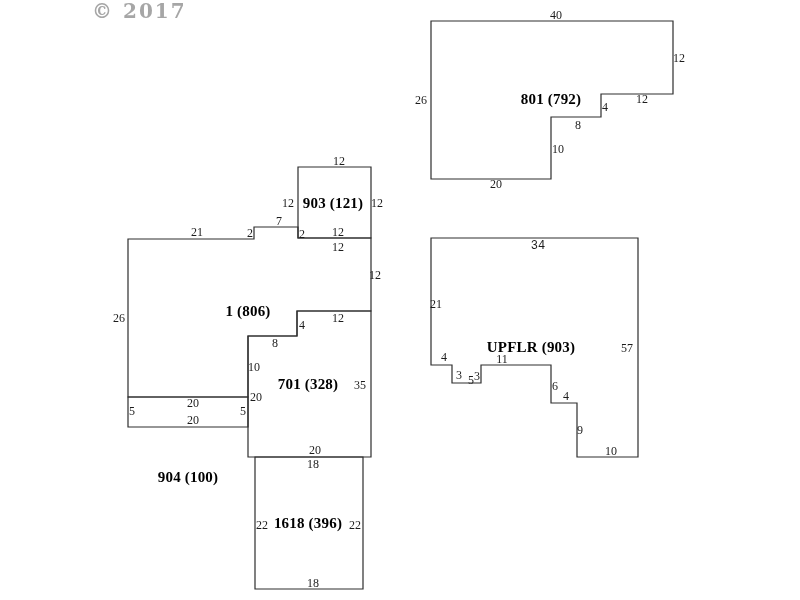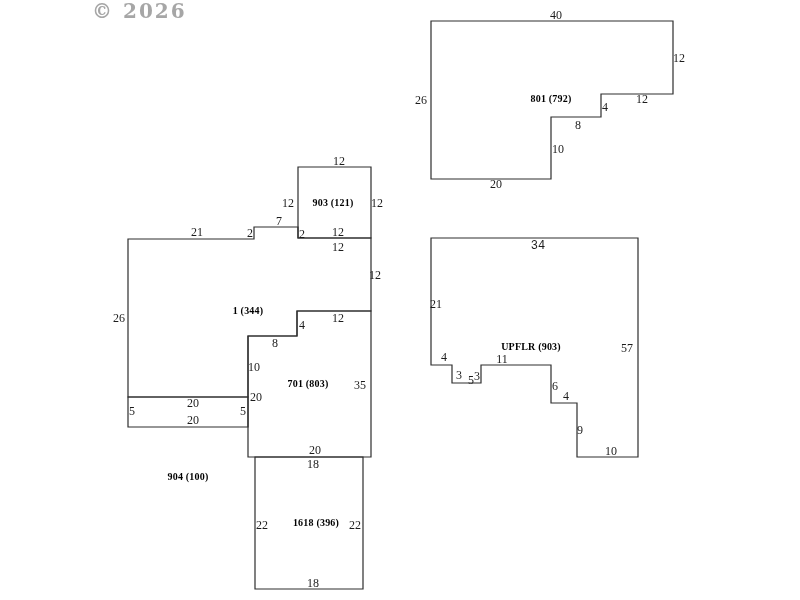--- a/index.html
+++ b/index.html
@@ -36,41 +36,41 @@
     transform: translate(-50%, -50%);
     font: 12px "Liberation Serif", serif;
     color: var(--dim);
     white-space: nowrap;
     line-height: 1;
   }
   .area-label {
     position: absolute;
     transform: translate(-50%, -50%);
     font-weight: bold;
-    font-size: 10px;
+    font-size: 15px;
     font-family: "Liberation Serif", serif;
     color: var(--area);
     white-space: nowrap;
     line-height: 1;
     letter-spacing: 0.2px;
   }
   .watermark {
     position: absolute;
     left: 92px; top: 1px;
     font: bold 20px "DejaVu Serif", serif;
     color: var(--wm);
     letter-spacing: 2px;
     line-height: 1;
   }
 </style>
 </head>
 <body>
 
 <div class="canvas">
-  <div class="watermark">© 2026</div>
+  <div class="watermark">© 2017</div>
 
   <svg class="sketch-svg" id="sketch-svg" viewBox="0 0 800 600" xmlns="http://www.w3.org/2000/svg">
       <polygon points="431,21 673,21 673,94 601,94 601,117 551,117 551,179 431,179"></polygon>
       <polygon points="298,167 371,167 371,238 298,238"></polygon>
       <polygon points="128,239 254,239 254,227 298,227 298,238 371,238 371,311 297,311 297,336 248,336 248,397 128,397"></polygon>
       <polygon points="248,336 297,336 297,311 371,311 371,457 248,457"></polygon>
       <polygon points="128,397 248,397 248,427 128,427"></polygon>
       <polygon points="255,457 363,457 363,589 255,589"></polygon>
       <polygon points="431,238 638,238 638,457 577,457 577,403 551,403 551,365 481,365 481,383 452,383 452,365 431,365"></polygon>
     </svg>
@@ -83,42 +83,42 @@
       <div class="dim-label" style="left: 642px; top: 99px;">12</div>
       <div class="dim-label" style="left: 605px; top: 107px;">4</div>
       <div class="dim-label" style="left: 578px; top: 125px;">8</div>
       <div class="dim-label" style="left: 558px; top: 149px;">10</div>
       <div class="dim-label" style="left: 496px; top: 184px;">20</div>
       <div class="area-label" style="left: 333px; top: 203px;">903 (121)</div>
       <div class="dim-label" style="left: 339px; top: 161px;">12</div>
       <div class="dim-label" style="left: 288px; top: 203px;">12</div>
       <div class="dim-label" style="left: 377px; top: 203px;">12</div>
       <div class="dim-label" style="left: 338px; top: 232px;">12</div>
-      <div class="area-label" style="left: 248px; top: 311px;">1 (344)</div>
+      <div class="area-label" style="left: 248px; top: 311px;">1 (806)</div>
       <div class="dim-label" style="left: 197px; top: 232px;">21</div>
       <div class="dim-label" style="left: 250px; top: 233px;">2</div>
       <div class="dim-label" style="left: 279px; top: 221px;">7</div>
       <div class="dim-label" style="left: 302px; top: 234px;">2</div>
       <div class="dim-label" style="left: 338px; top: 247px;">12</div>
       <div class="dim-label" style="left: 375px; top: 275px;">12</div>
       <div class="dim-label" style="left: 119px; top: 318px;">26</div>
       <div class="dim-label" style="left: 254px; top: 367px;">10</div>
-      <div class="area-label" style="left: 308px; top: 384px;">701 (803)</div>
+      <div class="area-label" style="left: 308px; top: 384px;">701 (328)</div>
       <div class="dim-label" style="left: 338px; top: 318px;">12</div>
       <div class="dim-label" style="left: 302px; top: 325px;">4</div>
       <div class="dim-label" style="left: 275px; top: 343px;">8</div>
       <div class="dim-label" style="left: 360px; top: 385px;">35</div>
       <div class="dim-label" style="left: 256px; top: 397px;">20</div>
       <div class="dim-label" style="left: 315px; top: 450px;">20</div>
       <div class="area-label" style="left: 188px; top: 429px; margin-top: 48px;">904 (100)</div>
       <div class="dim-label" style="left: 193px; top: 403px;">20</div>
       <div class="dim-label" style="left: 132px; top: 411px;">5</div>
       <div class="dim-label" style="left: 243px; top: 411px;">5</div>
       <div class="dim-label" style="left: 193px; top: 420px;">20</div>
-      <div class="area-label" style="left: 316px; top: 523px;">1618 (396)</div>
+      <div class="area-label" style="left: 308px; top: 523px;">1618 (396)</div>
       <div class="dim-label" style="left: 313px; top: 464px;">18</div>
       <div class="dim-label" style="left: 262px; top: 525px;">22</div>
       <div class="dim-label" style="left: 355px; top: 525px;">22</div>
       <div class="dim-label" style="left: 313px; top: 583px;">18</div>
       <div class="area-label" style="left: 531px; top: 347px;">UPFLR (903)</div>
       <div class="dim-label" style="left: 538px; top: 246px; font-family: Liberation Mono, monospace;">34</div>
       <div class="dim-label" style="left: 436px; top: 304px;">21</div>
       <div class="dim-label" style="left: 627px; top: 348px;">57</div>
       <div class="dim-label" style="left: 444px; top: 357px;">4</div>
       <div class="dim-label" style="left: 502px; top: 359px;">11</div>

